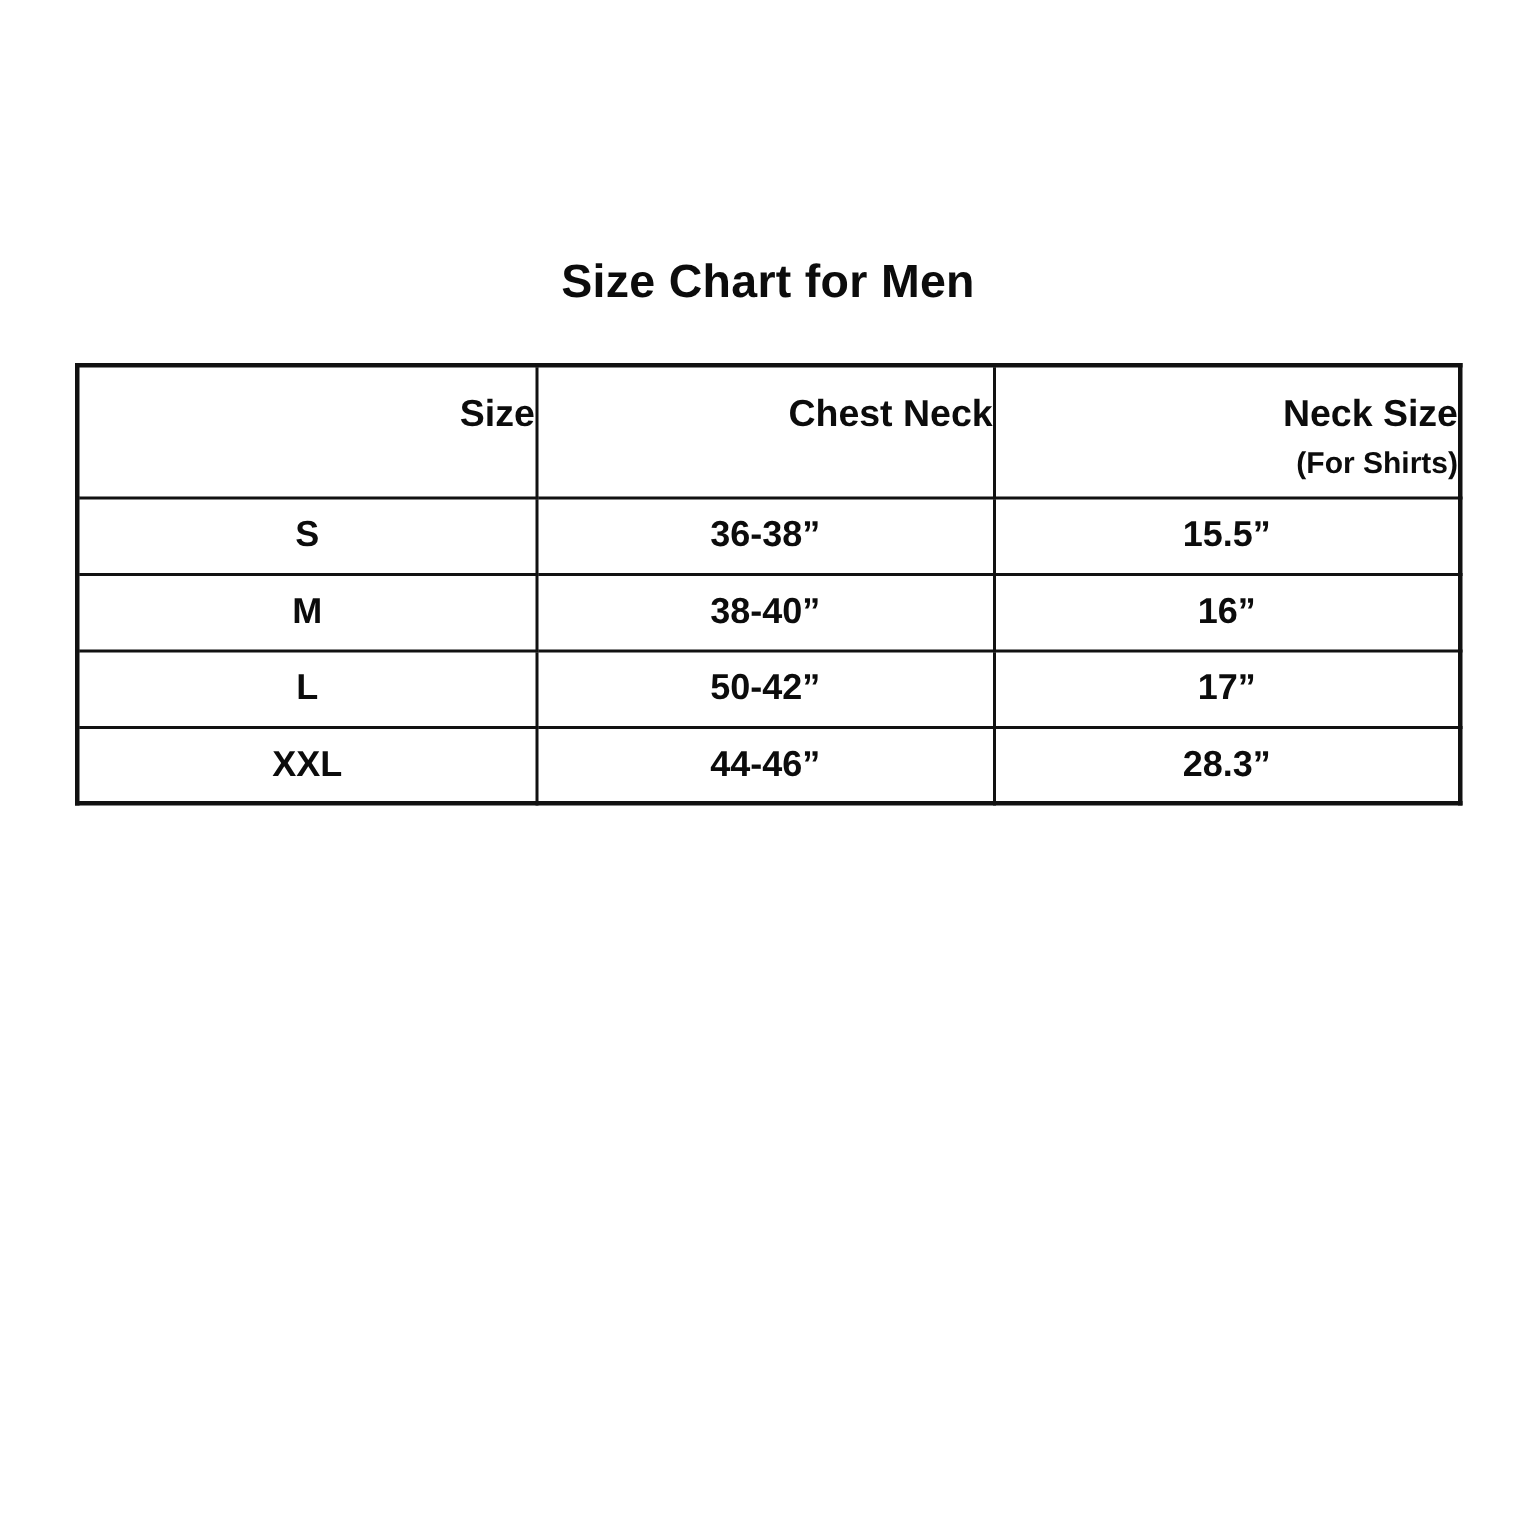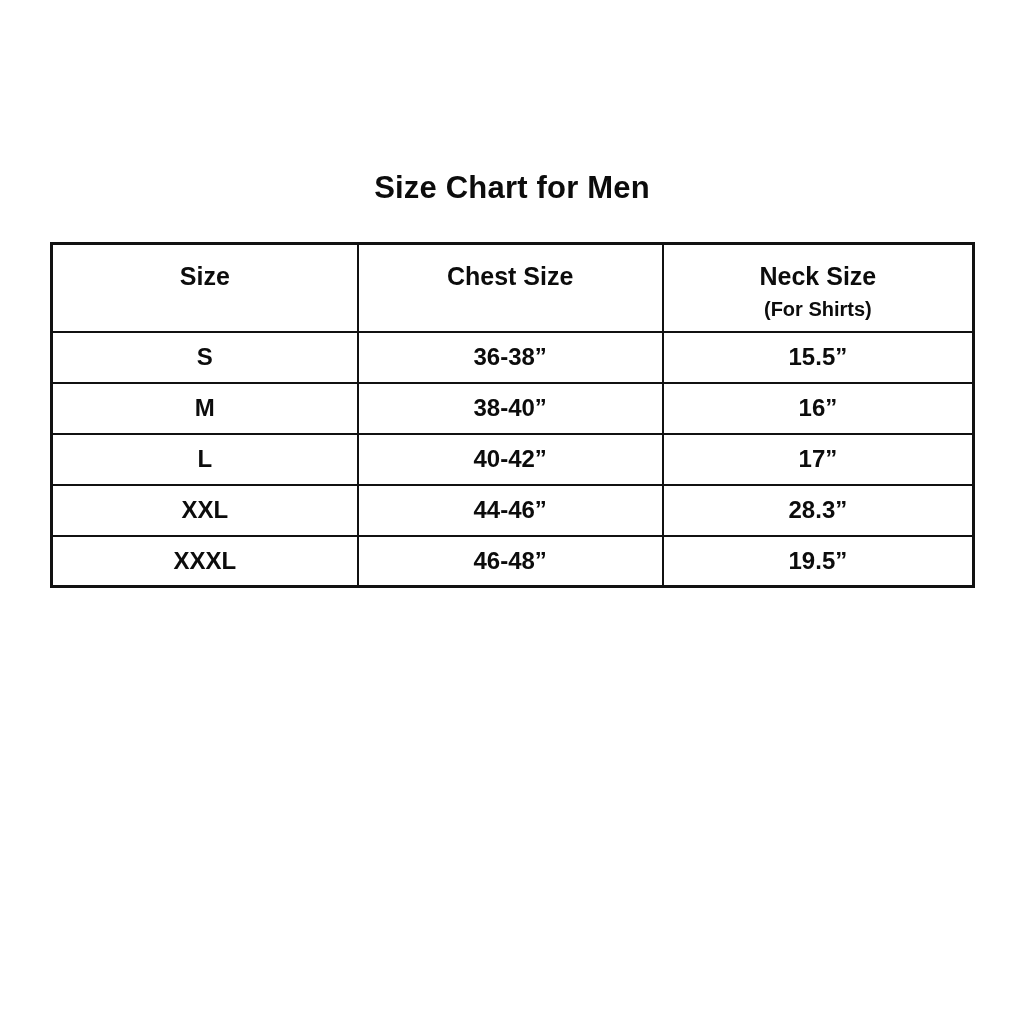--- a/index.html
+++ b/index.html
@@ -46,20 +46,21 @@
     font-weight: bold;
     color: #0c0c0c;
     background: #ffffff;
   }
   table.size-table th {
     height: 88px;
     vertical-align: top;
     padding-top: 15px;
     font-size: 25px;
     line-height: 33px;
+    text-align: right;
   }
   table.size-table td {
     height: 51px;
     vertical-align: middle;
     font-size: 24px;
   }
   .header-sub {
     display: block;
     font-size: 20px;
     font-weight: bold;
@@ -77,50 +78,45 @@
       <col class="c1">
         <col class="c2">
         <col class="c3">
     </colgroup>
     <thead>
       <tr>
         <th>
           <span>Size</span>
         </th>
         <th>
-          <span>Chest Size</span>
+          <span>Chest Neck</span>
         </th>
         <th>
           <span>Neck Size</span>
           <span class="header-sub">(For Shirts)</span>
         </th>
       </tr>
     </thead>
     <tbody>
       <tr>
         <td>S</td>
         <td>36-38”</td>
         <td>15.5”</td>
       </tr>
       <tr>
         <td>M</td>
         <td>38-40”</td>
         <td>16”</td>
       </tr>
       <tr>
         <td>L</td>
-        <td>40-42”</td>
+        <td>50-42”</td>
         <td>17”</td>
       </tr>
       <tr>
         <td>XXL</td>
         <td>44-46”</td>
         <td>28.3”</td>
       </tr>
-      <tr>
-        <td>XXXL</td>
-        <td>46-48”</td>
-        <td>19.5”</td>
-      </tr>
     </tbody>
   </table>
 
 </div>
 
 </body></html>

